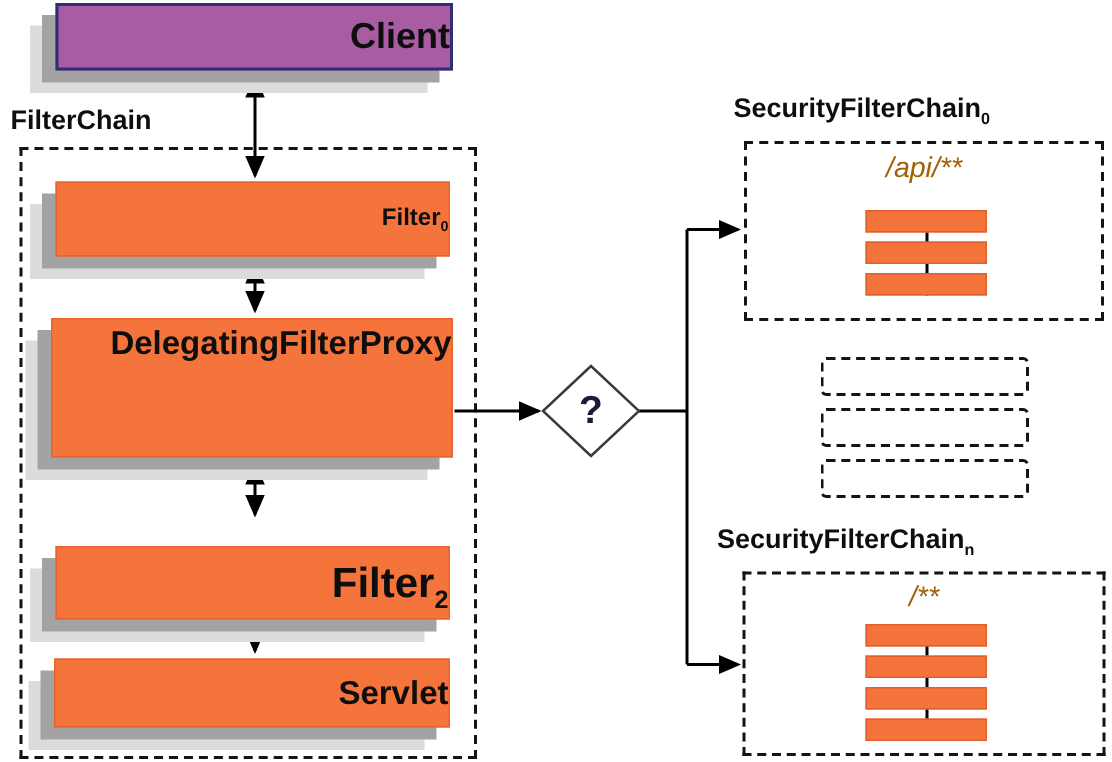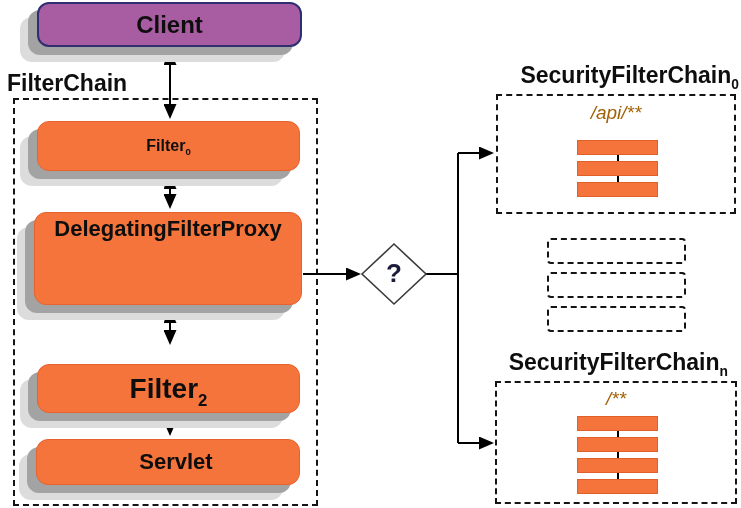--- a/index.html
+++ b/index.html
@@ -2,22 +2,22 @@
 <html><head>
 <meta charset="utf-8">
 <style>
   html,body{margin:0;padding:0;background:#fff;}
   .canvas{
     position:relative;width:741px;height:508px;background:#fff;overflow:hidden;
     font-family:"Liberation Sans","DejaVu Sans",sans-serif;color:#0e0e0e;
   }
   .abs{position:absolute;}
   .box{
-    position:absolute;display:flex;align-items:center;justify-content:center;
-    font-weight:bold;box-sizing:border-box;border-radius:12px;
+    position:absolute;display:flex;align-items:center;justify-content:flex-end;
+    font-weight:bold;box-sizing:border-box;
   }
   .shadowed{box-shadow:-9px 8px 0 #a3a3a3,-17px 15px 0 #dcdcdc;}
   .client{
     left:37px;top:2px;width:265px;height:45px;
     background:#a85ca2;border:2px solid #2e2e70;font-size:24px;
   }
   .orange{background:#f4743b;border:1px solid #e7632e;}
   .filter0{left:37px;top:121px;width:263px;height:50px;font-size:16px;}
   .dfp{left:34px;top:212px;width:268px;height:93px;font-size:22px;
        align-items:flex-start;padding-top:3px;}
@@ -29,23 +29,23 @@
     border:2px solid #f4743b;outline:1px solid #e7632e;
     display:flex;align-items:center;justify-content:center;
     font-weight:bold;font-size:22px;box-sizing:border-box;
   }
   .filter2{left:37px;top:348px;width:263px;height:49px;font-size:28px;margin-top:16px;}
   .servlet{left:36px;top:439px;width:264px;height:46px;font-size:22px;padding-left:16px;}
   .dashed-outer{
     left:13px;top:98px;width:305px;height:408px;
     border:2px dashed #141414;box-sizing:border-box;
   }
-  .section-label{position:absolute;font-weight:bold;font-size:23px;white-space:nowrap;}
+  .section-label{position:absolute;font-weight:bold;font-size:18px;white-space:nowrap;}
   .fc-label{left:7px;top:70px;}
-  .sfc-title{width:250px;text-align:right;}
+  .sfc-title{width:250px;text-align:left;}
   .sfc0-title{left:489px;top:62px;}
   .sfcn-title{left:478px;top:349px;}
   .sfc-box{
     position:absolute;border:2px dashed #141414;box-sizing:border-box;background:#fff;
   }
   .sfc0-box{left:496px;top:94px;width:240px;height:120px;}
   .sfcn-box{left:495px;top:381px;width:242px;height:123px;}
   .pattern{
     position:absolute;left:0;right:0;text-align:center;
     font-style:italic;font-size:19px;font-weight:normal;color:#a16207;

